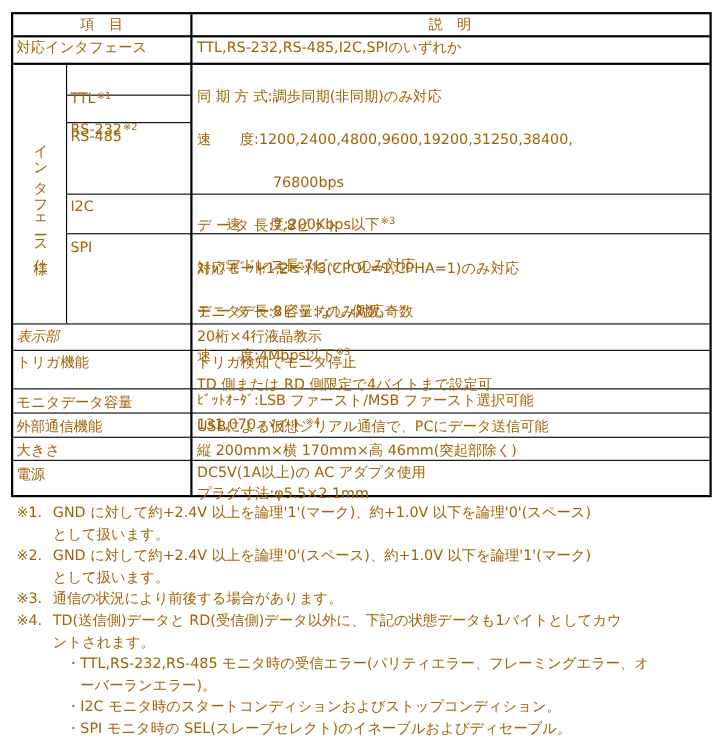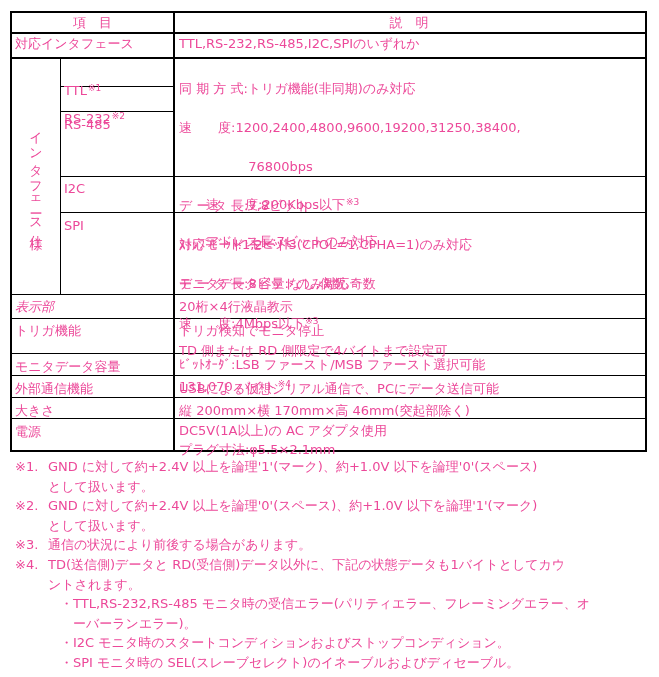--- a/index.html
+++ b/index.html
@@ -2,21 +2,21 @@
 <html lang="ja"><head>
 <meta charset="utf-8">
 <title></title>
 <style>
   html,body { margin:0; padding:0; }
   body { background:#ffffff; }
   .page {
     position:relative;
     width:659px; height:677px;
     background:#ffffff;
-    color:#ec4899;
+    color:#a16207;
     font-family:"DejaVu Sans","Liberation Sans",sans-serif;
     font-size:13px;
     overflow:hidden;
   }
   
   .spec-table {
     position:absolute; left:10px; top:11px;
     width:633px; height:437px;
     border:2px solid #000;
   }
@@ -87,21 +87,21 @@
       <span>TTL</span><span class="sup">※1</span>
     </div>
     <div class="cell" style="left:52px; top:76px;">
       <span>RS-232</span><span class="sup">※2</span>
     </div>
     <div class="cell" style="left:52px; top:102px;">RS-485</div>
     <div class="cell" style="left:52px; top:166px;">I2C</div>
     <div class="cell" style="left:52px; top:203px;">SPI</div>
 
     <div class="cell descA" style="left:167px; top:46px; width:460px;">
-      <div>同 期 方 式:トリガ機能(非同期)のみ対応</div>
+      <div>同 期 方 式:調歩同期(非同期)のみ対応</div>
       <div>速　　度:1200,2400,4800,9600,19200,31250,38400,</div>
       <div>　　　　　 76800bps</div>
       <div>デ ー タ 長:7,8ビット</div>
       <div>ｽﾄｯﾌﾟﾋﾞｯﾄ:1,2ビット</div>
       <div>モニタデータ容量:なし,偶数,奇数</div>
     </div>
 
     <div class="cell descB" style="left:167px; top:165px; width:460px;">
       <div><span>速　　度:200Kbps以下</span><span class="sup">※3</span></div>
       <div>アドレス長:7ビットのみ対応</div>

